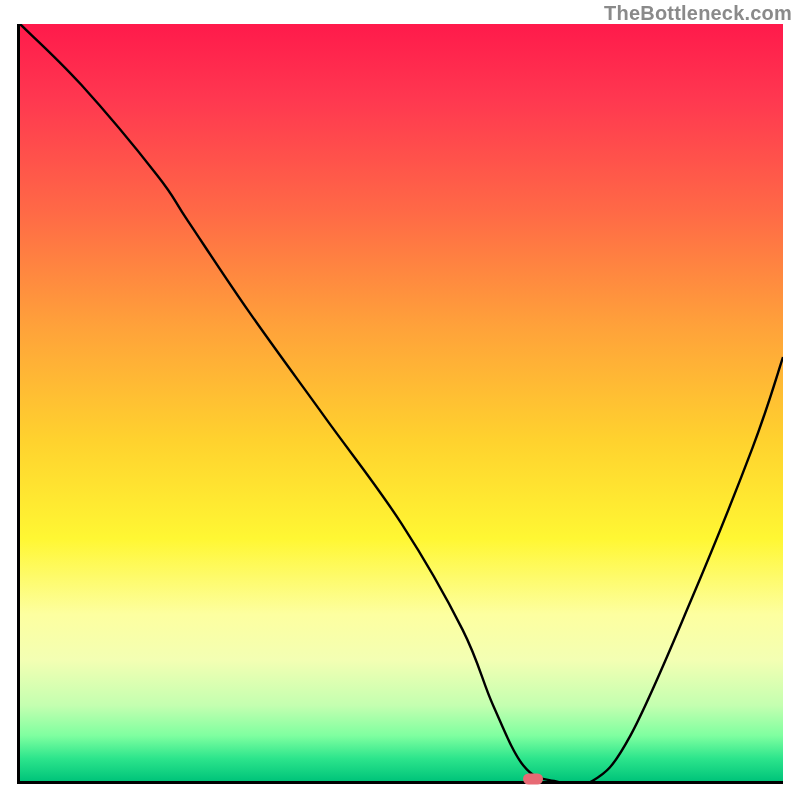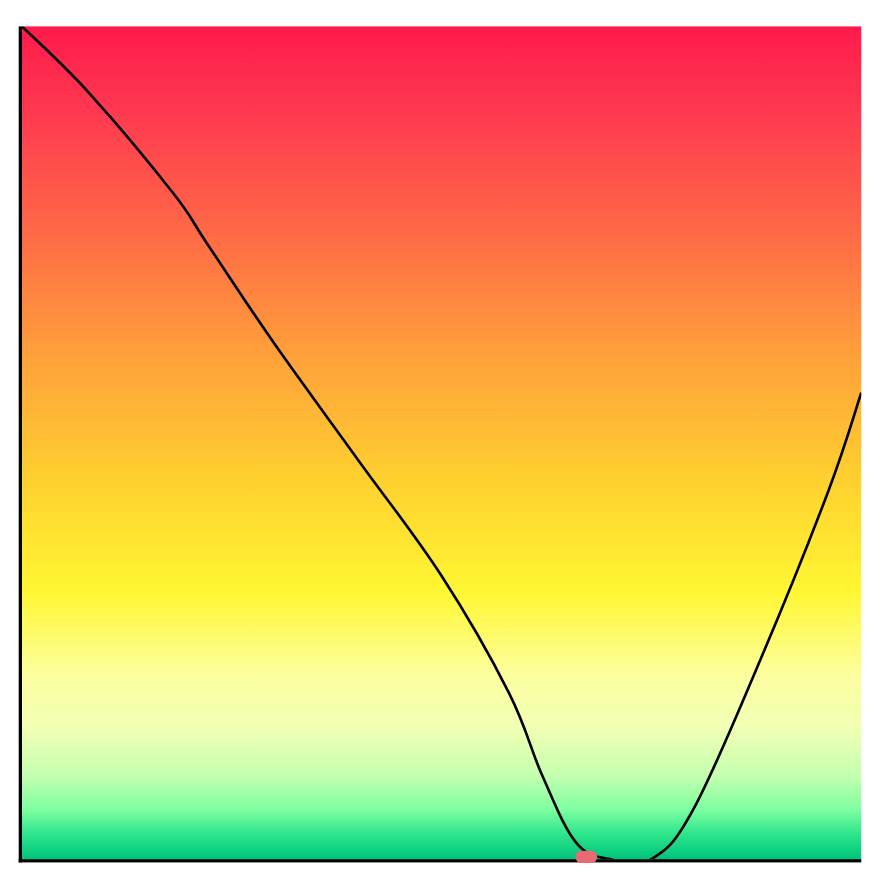--- a/index.html
+++ b/index.html
@@ -77,20 +77,21 @@
     background: #e76a74;
     z-index: 20;
     transform: translate(-50%, -50%);
   }
 </style>
 </head>
 <body>
 
 <div class="frame">
 
+  <div class="watermark">TheBottleneck.com</div>
 
   <div class="plot-outer">
     <div class="gradient"></div>
 
     <svg class="curve" viewBox="0 0 766 760" preserveAspectRatio="none">
       <path id="curve-path" d="M 0 0 C 11.0304 10.943999999999992, 36.461600000000004 33.439999999999955, 61.28 60.799999999999955 C 86.0984 88.15999999999995, 118.57679999999999 127.37599999999999, 137.88 152 C 157.1832 176.62400000000002, 151.9744 172.97600000000003, 168.52 197.60000000000002 C 185.06560000000002 222.22400000000002, 204.9816 253.23200000000003, 229.79999999999998 288.8 C 254.61839999999998 324.368, 278.824 356.896, 306.40000000000003 395.2 C 333.97600000000006 433.50399999999996, 358.1816 463.29599999999994, 383 501.59999999999997 C 407.8184 539.904, 427.7344 575.168, 444.28 608 C 460.82559999999995 640.832, 463.88960000000003 659.376, 474.92 684 C 485.9504 708.624, 494.5296 731.12, 505.56 744.8 C 516.5903999999999 758.4799999999999, 523.7908 757.264, 536.1999999999999 760 C 548.6091999999999 762.736, 560.712 768.208, 574.5 760 C 588.288 751.792, 594.8756000000001 747.232, 612.8000000000001 714.4 C 630.7244000000001 681.568, 652.0192000000001 629.5840000000001, 674.08 577.6 C 696.1408 525.616, 718.8144 469.37600000000003, 735.36 425.6 C 751.9056 381.824, 760.4848 350.816, 766 334.4" fill="none" stroke="#000" stroke-width="2.4"></path>
     </svg>
 
     <div class="marker" id="marker" style="left: 513.22px; top: 755.44px; background: rgb(231, 106, 116);"></div>
   </div>

